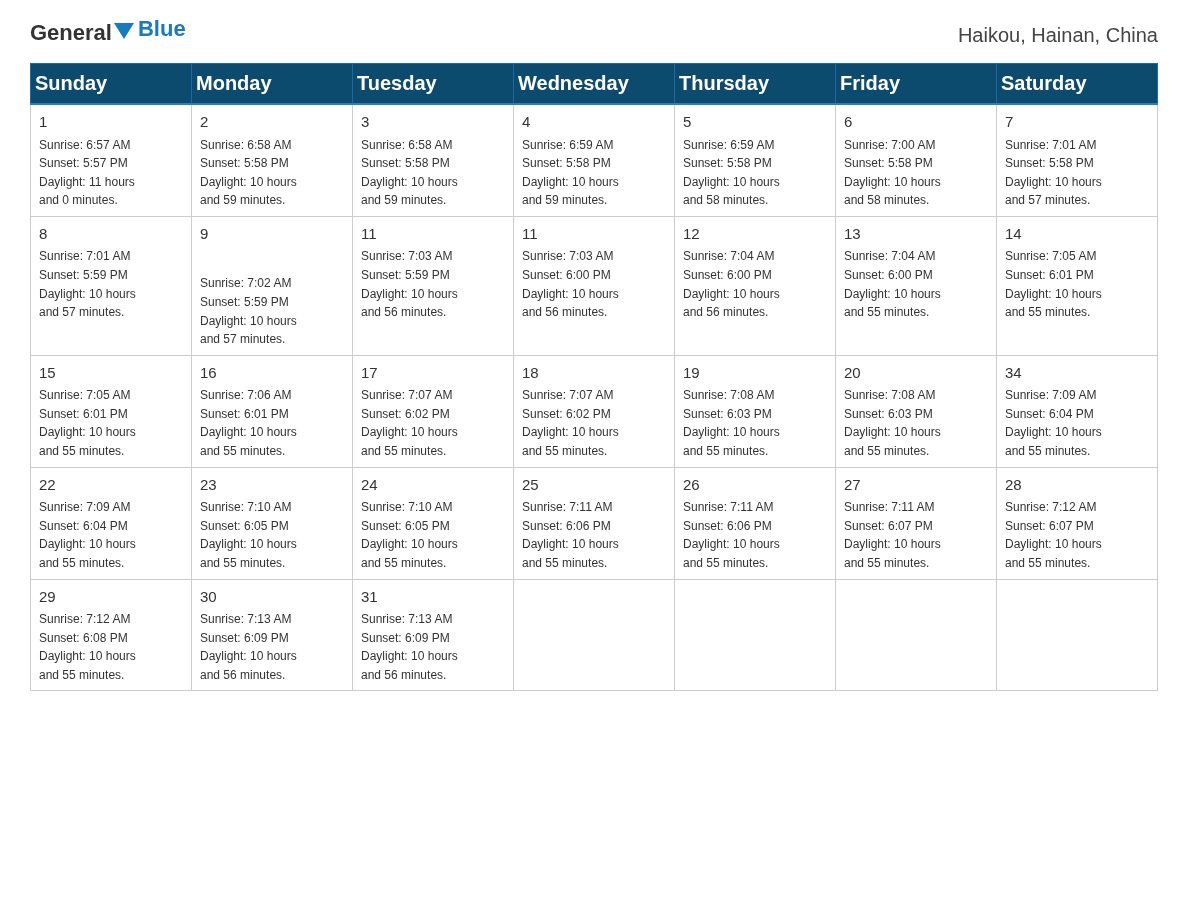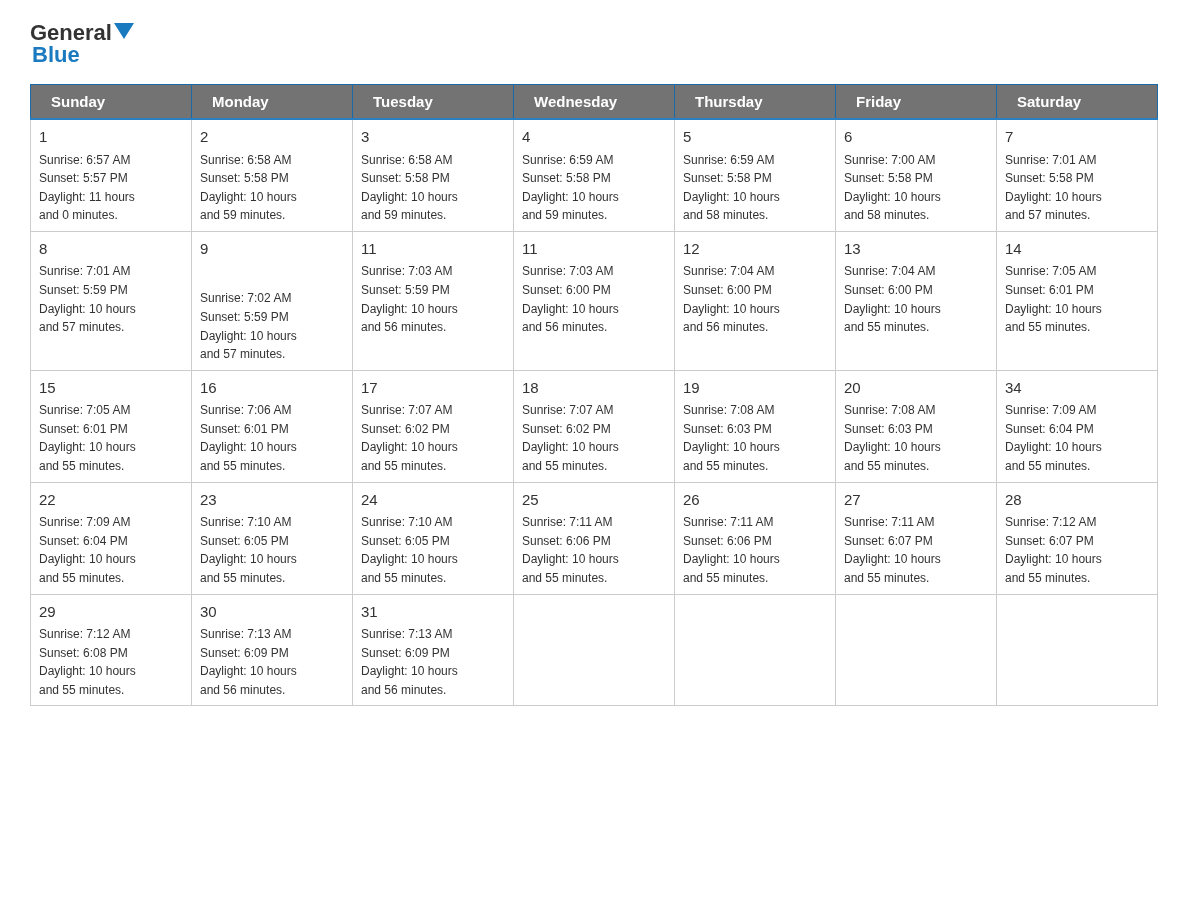--- a/index.html
+++ b/index.html
@@ -11,21 +11,21 @@
       min-height: 918px;
     }
     .header {
       display: flex;
       justify-content: space-between;
       align-items: flex-start;
       margin-bottom: 16px;
     }
     .logo {
       display: flex;
-      flex-direction: column;
+      flex-direction: row;
       align-items: flex-start;
     }
     .logo-text {
       display: flex;
       align-items: center;
       font-size: 22px;
       font-weight: bold;
       color: #333;
     }
     .logo-general { color: #333; }
@@ -61,25 +61,25 @@
       font-size: 20px;
       color: #444;
       margin-top: 4px;
     }
     .calendar {
       width: 100%;
       border-collapse: collapse;
       table-layout: fixed;
     }
     .calendar thead th {
-      background: #737373;
+      background: #0c4a6e;
       color: #fff;
-      font-size: 15px;
+      font-size: 20px;
       font-weight: bold;
-      padding: 8px 20px;
+      padding: 8px 4px;
       text-align: left;
       border: 1px solid #1a6aaa;
     }
     .calendar tbody td {
       vertical-align: top;
       border: 1px solid #ccc;
       padding: 6px 8px;
       font-size: 12.5px;
       color: #333;
       line-height: 1.5;
@@ -111,20 +111,21 @@
 
 <div class="header">
   <div class="logo">
     <div class="logo-text">
       <span class="logo-general">General</span>
         <span class="logo-triangle"></span>
     </div>
     <div class="logo-sub">Blue</div>
   </div>
   <div class="title-block">
+    <div class="location">Haikou, Hainan, China</div>
   </div>
 </div>
 
 <table class="calendar">
   <thead>
     <tr>
     <th>Sunday</th>
         <th>Monday</th>
         <th>Tuesday</th>
         <th>Wednesday</th>

